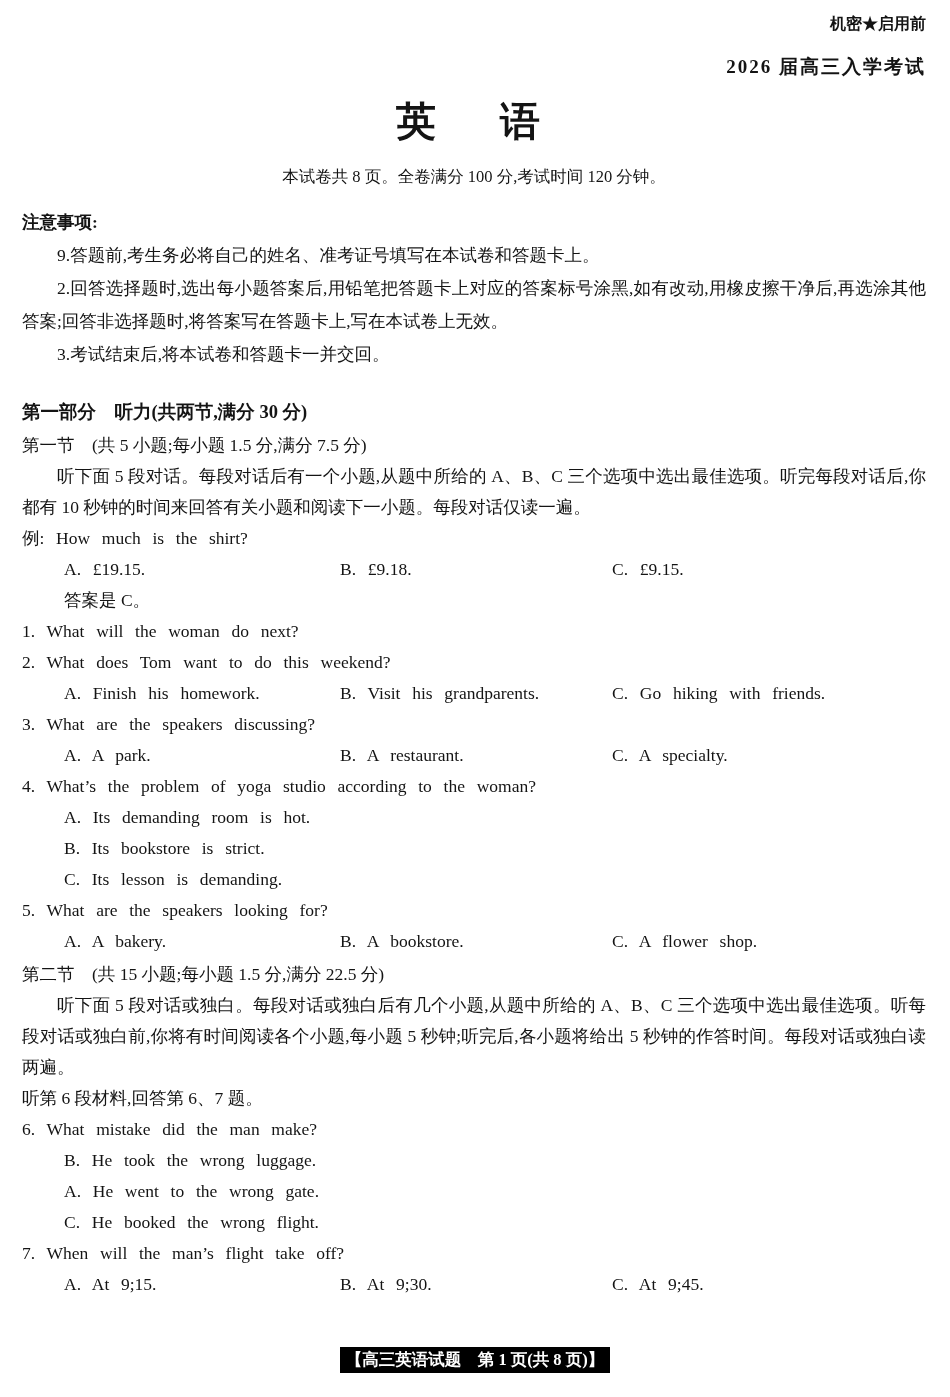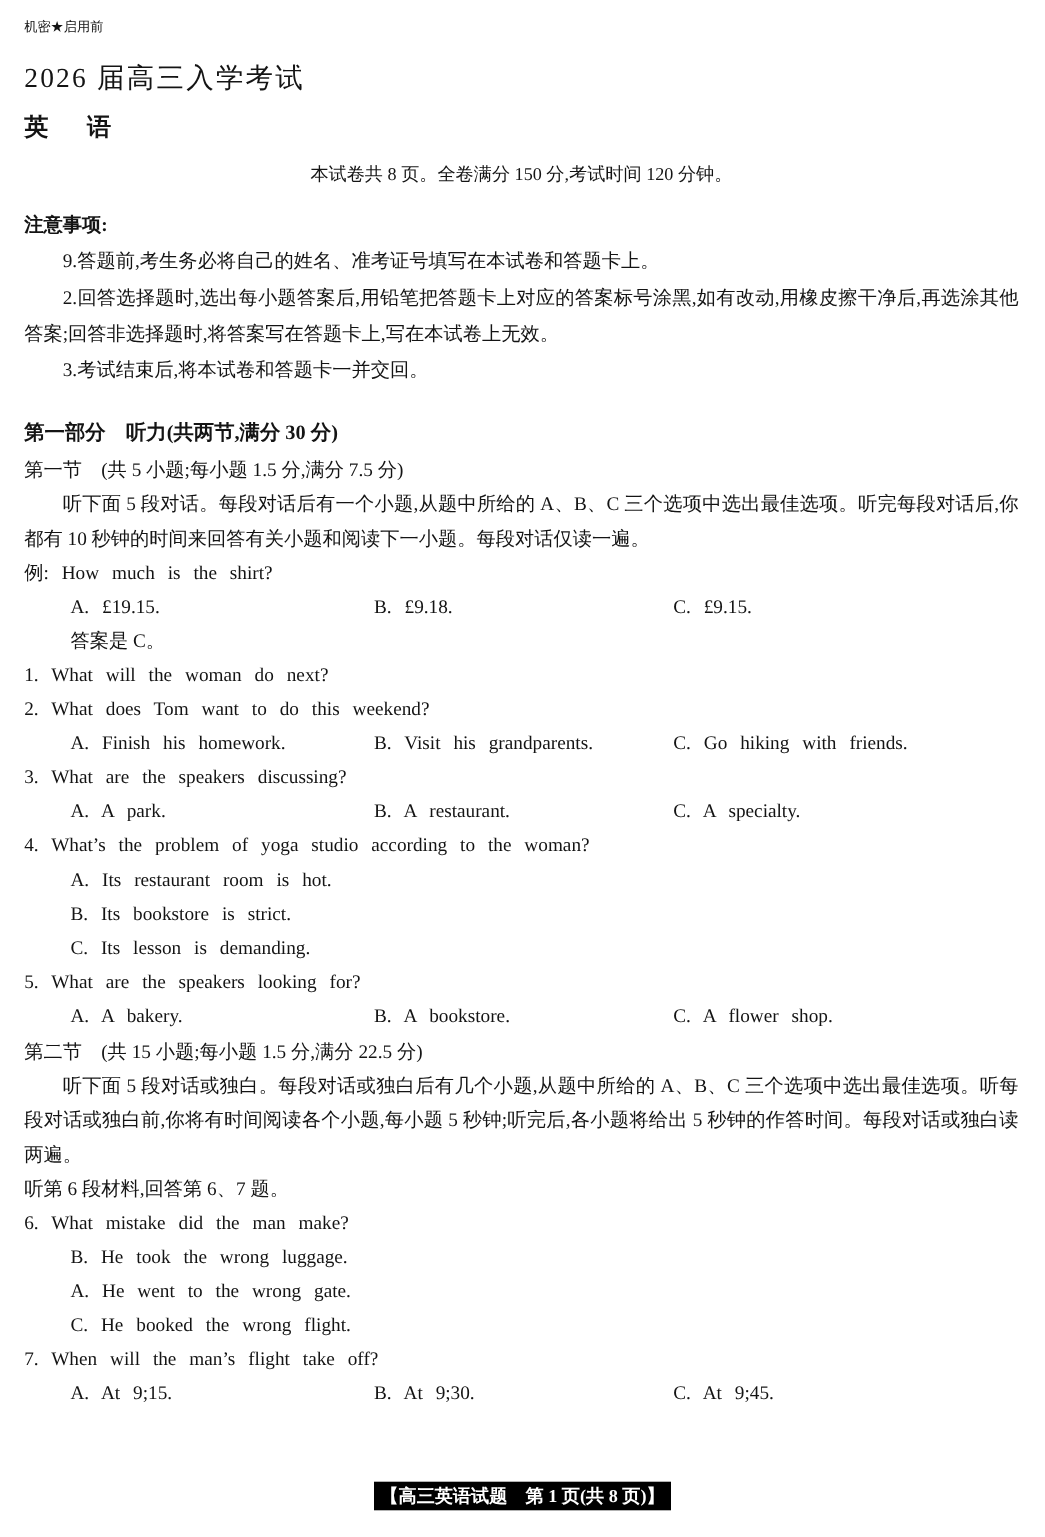--- a/index.html
+++ b/index.html
@@ -15,35 +15,35 @@
     padding: 12px 24px 0 22px;
     overflow: hidden;
   }
   p { margin: 0; }
   .cn { text-align: justify; }
   .body-text { font-size: 17.5px; line-height: 31px; }
   .indent { text-indent: 2em; }
   .english { word-spacing: 0.42em; }
 
   .classification {
-    text-align: left;
-    font-weight: normal;
-    font-size: 12px;
+    text-align: right;
+    font-weight: bold;
+    font-size: 16px;
     line-height: 24px;
   }
   .title {
-    text-align: left;
-    font-size: 25px;
-    font-weight: normal;
+    text-align: right;
+    font-size: 19px;
+    font-weight: bold;
     letter-spacing: 2px;
     margin-top: 18px;
   }
   .subject {
-    text-align: left;
-    font-size: 22px;
+    text-align: center;
+    font-size: 40px;
     font-weight: bold;
     letter-spacing: 0.3em;
     margin-top: 14px;
   }
   .info {
     text-align: center;
     font-size: 16.5px;
     margin-top: 12px;
     margin-bottom: 14px;
   }
@@ -82,21 +82,21 @@
 </style>
 </head>
 <body>
 
 <div class="page">
 
   <div class="classification">机密★启用前</div>
 
   <div class="title">2026 届高三入学考试</div>
   <div class="subject">英　语</div>
-  <div class="info body-text">本试卷共 8 页。全卷满分 150 分,考试时间 120 分钟。</div>
+  <div class="info body-text">本试卷共 8 页。全卷满分 100 分,考试时间 120 分钟。</div>
 
   <div class="notice body-text">
     <p class="notice-heading">注意事项:</p>
     <p class="cn indent">9.答题前,考生务必将自己的姓名、准考证号填写在本试卷和答题卡上。</p>
     <p class="cn indent">2.回答选择题时,选出每小题答案后,用铅笔把答题卡上对应的答案标号涂黑,如有改动,用橡皮擦干净后,再选涂其他答案;回答非选择题时,将答案写在答题卡上,写在本试卷上无效。</p>
     <p class="cn indent">3.考试结束后,将本试卷和答题卡一并交回。</p>
   </div>
 
   <p class="part-heading body-text cn">第一部分　听力(共两节,满分 30 分)</p>
 
@@ -129,21 +129,21 @@
         <p class="q-prompt english">3. What are the speakers discussing?</p>
         <div class="options row">
           <span class="opt english">A. A park.</span>
           <span class="opt english">B. A restaurant.</span>
           <span class="opt english">C. A specialty.</span>
         </div>
       </div>
       <div class="question">
         <p class="q-prompt english">4. What’s the problem of yoga studio according to the woman?</p>
         <div class="options stacked">
-          <span class="opt english">A. Its restaurant room is hot.</span>
+          <span class="opt english">A. Its demanding room is hot.</span>
           <span class="opt english">B. Its bookstore is strict.</span>
           <span class="opt english">C. Its lesson is demanding.</span>
         </div>
       </div>
       <div class="question">
         <p class="q-prompt english">5. What are the speakers looking for?</p>
         <div class="options row">
           <span class="opt english">A. A bakery.</span>
           <span class="opt english">B. A bookstore.</span>
           <span class="opt english">C. A flower shop.</span>

